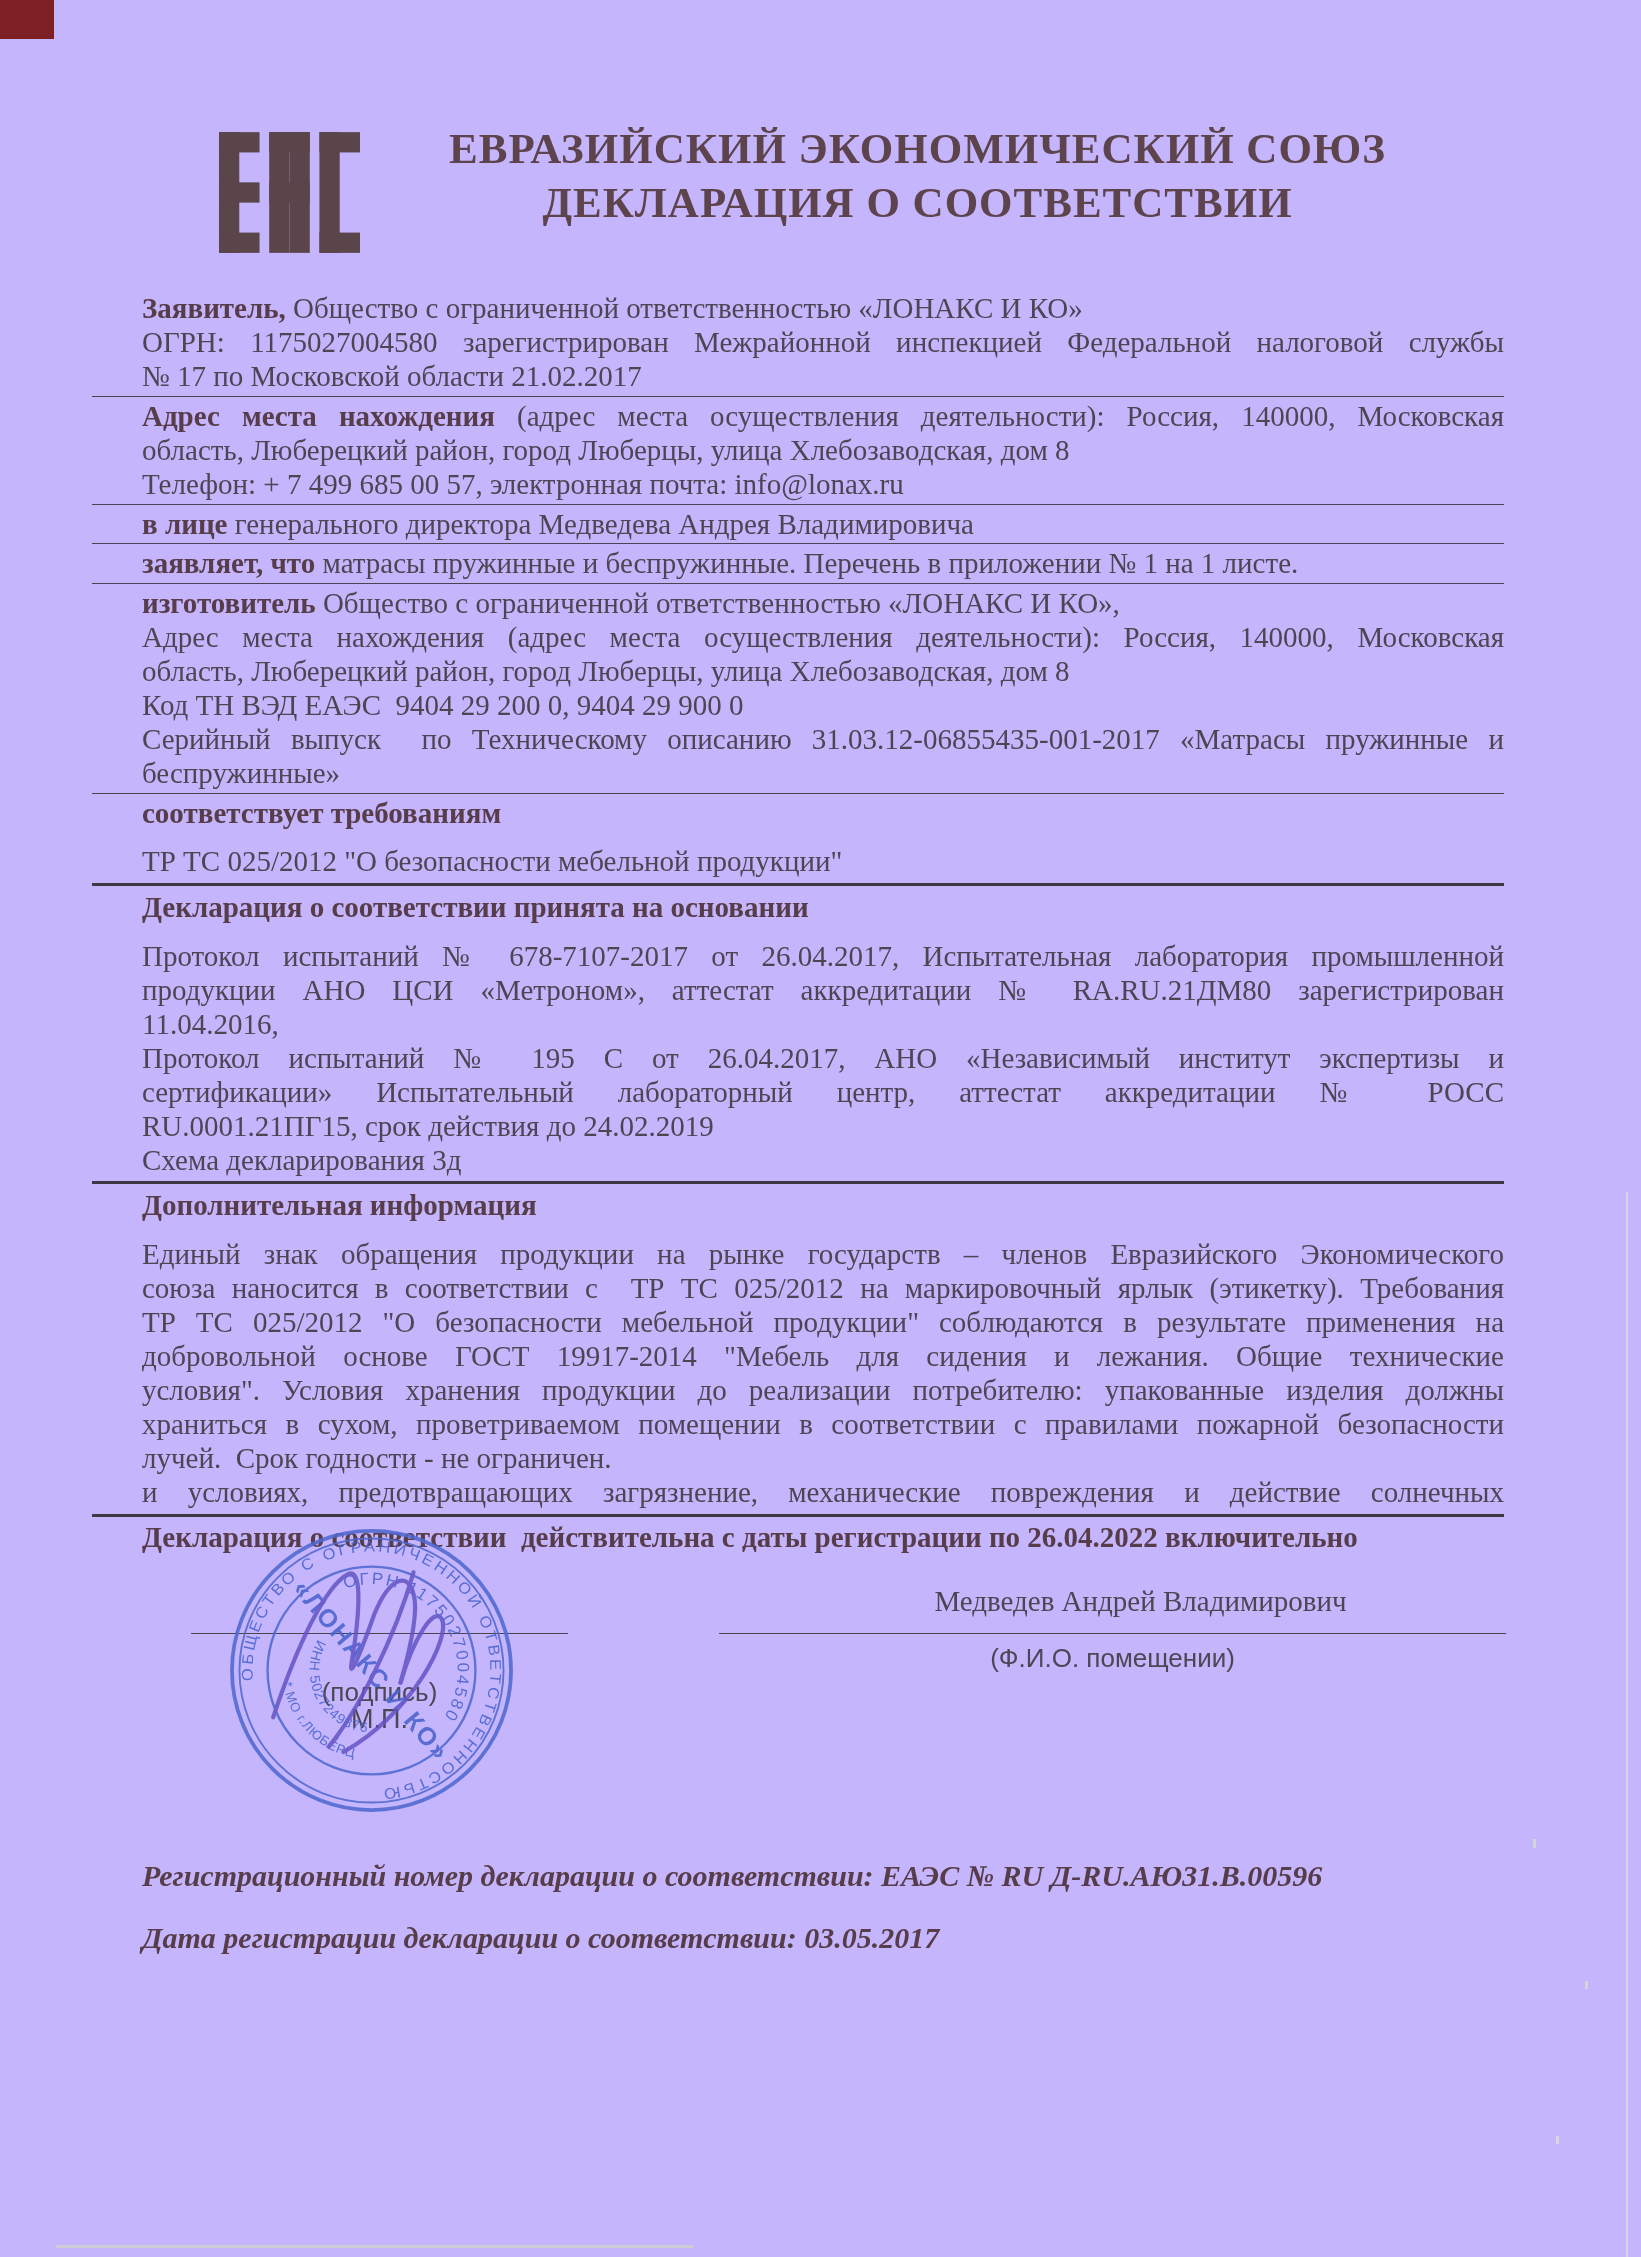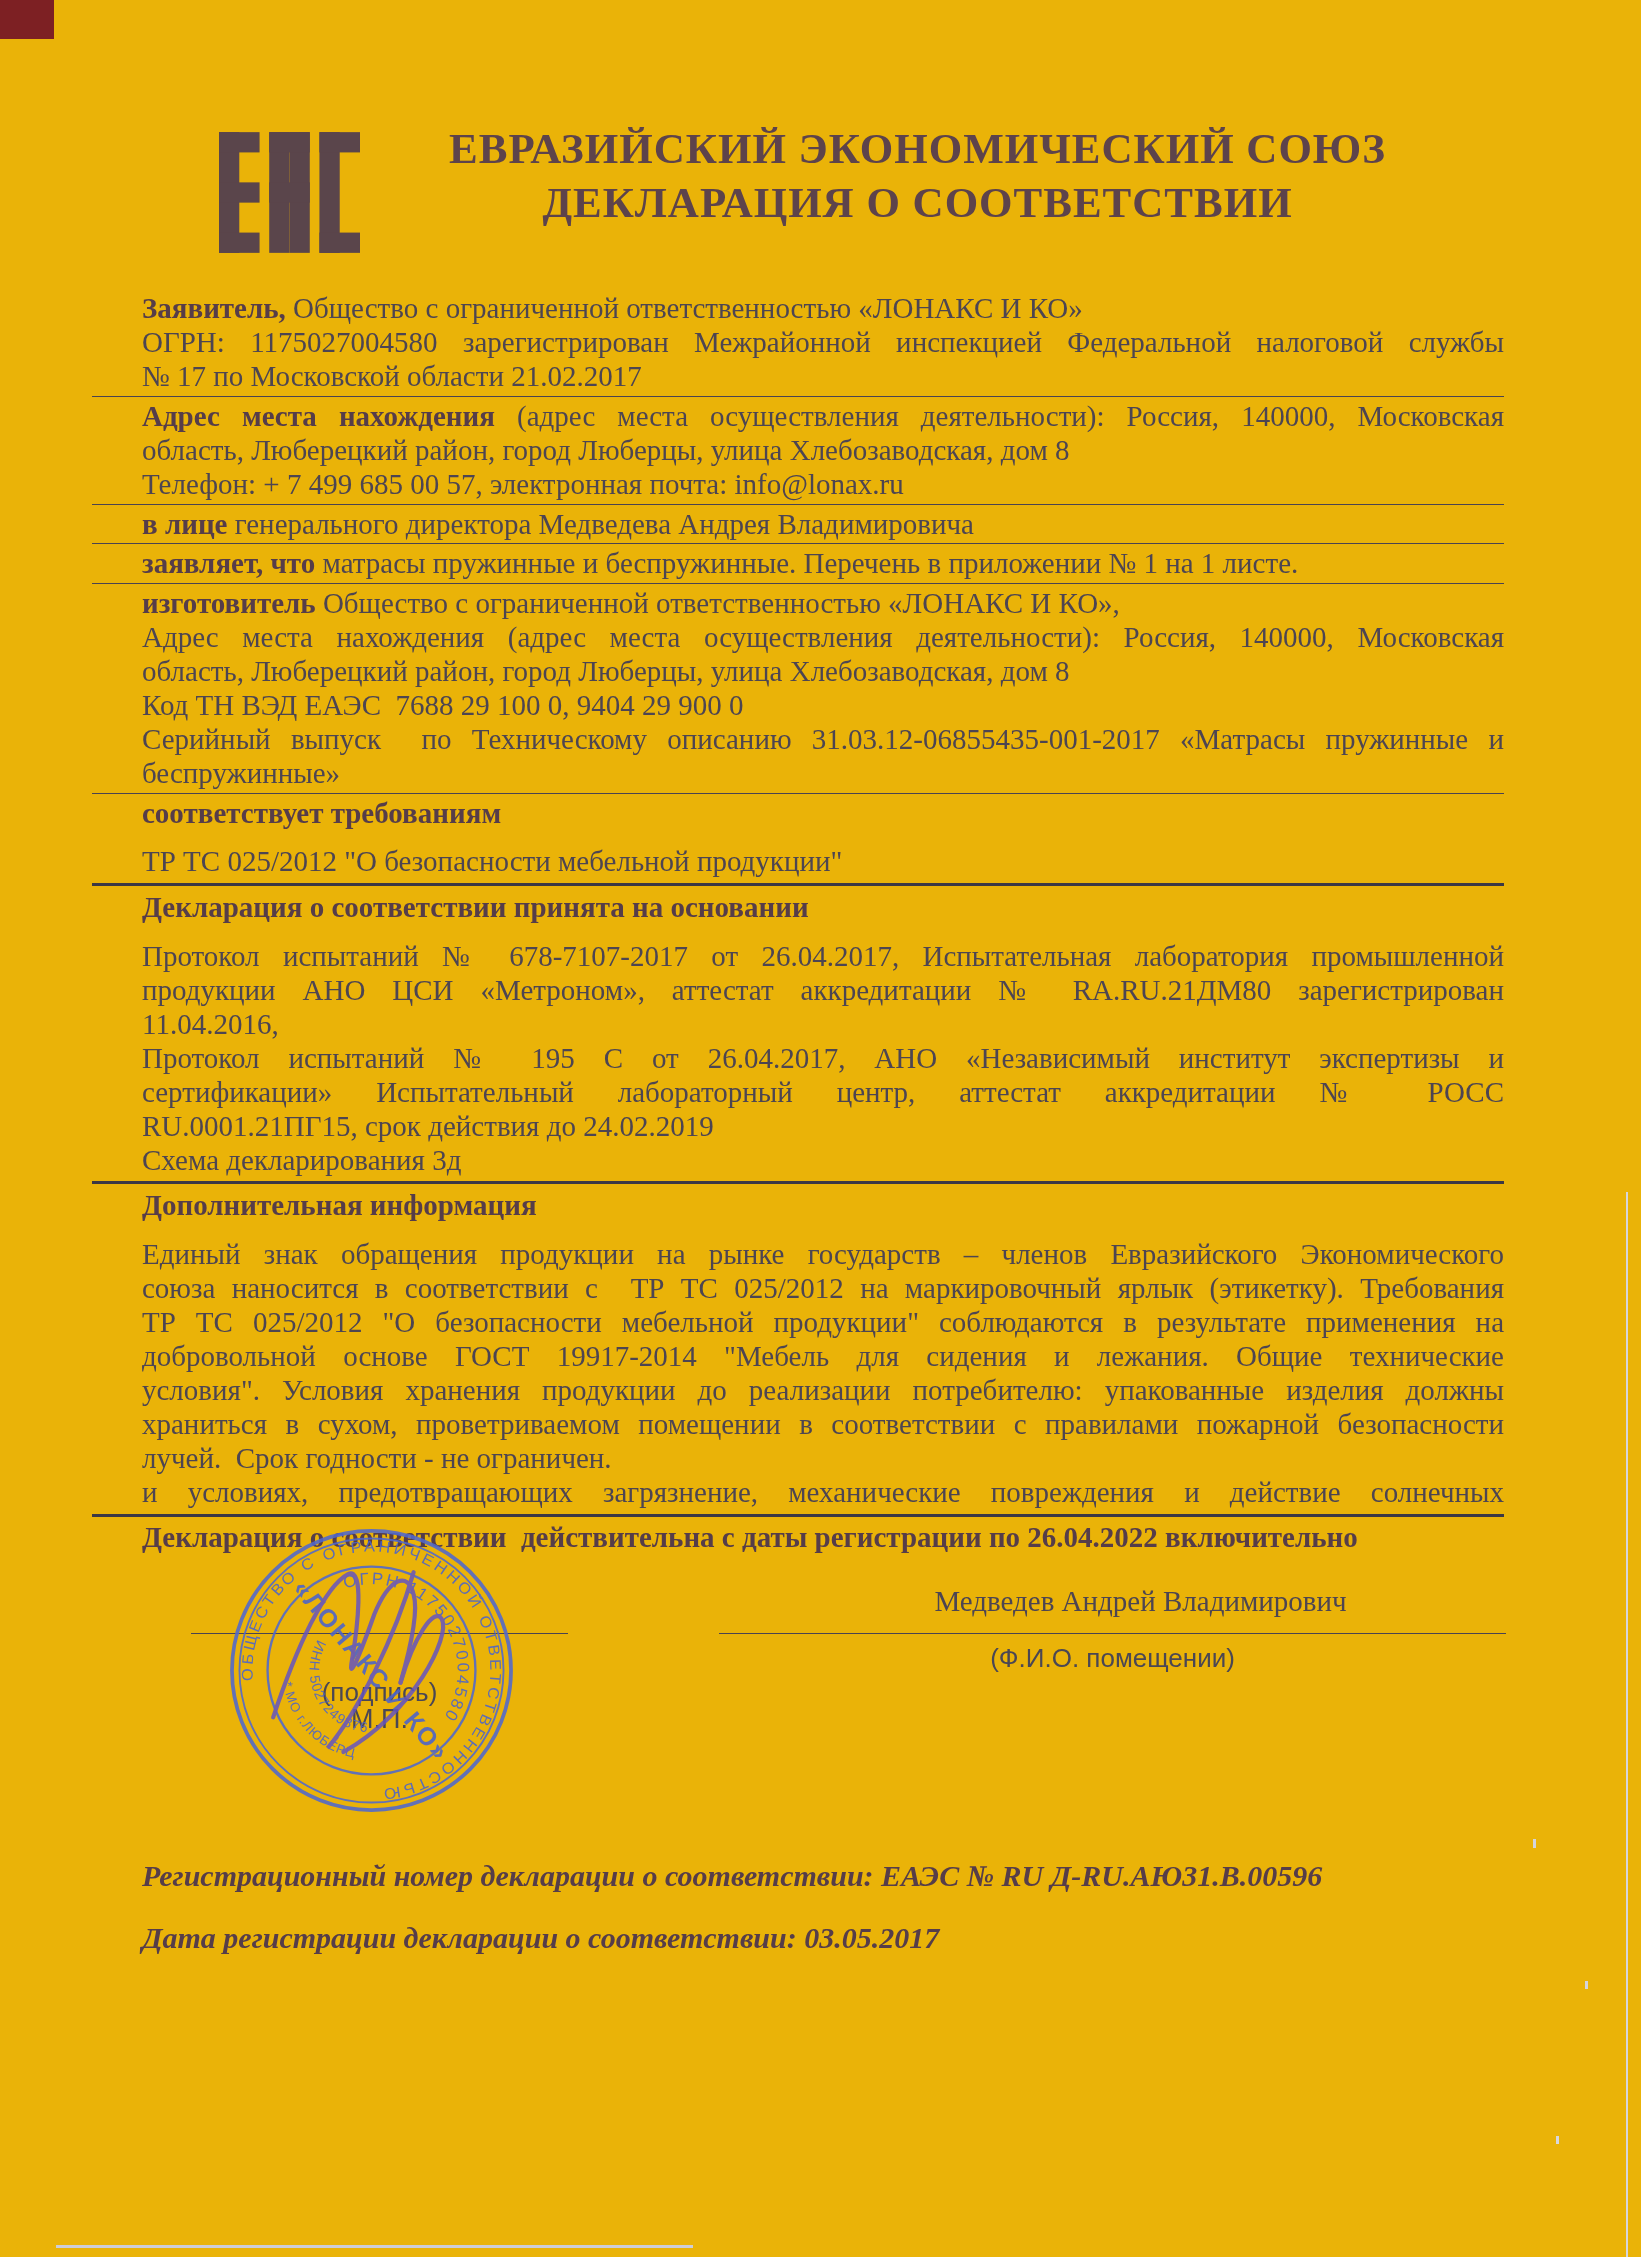--- a/index.html
+++ b/index.html
@@ -1,16 +1,16 @@
 <!DOCTYPE html>
 <html><head>
 <meta charset="utf-8">
 <style>
   html,body{margin:0;padding:0;background:#e9e9e9;}
-  .page{position:relative;width:1641px;height:2257px;margin:0 auto;background:#eab308;
+  .page{position:relative;width:1641px;height:2257px;margin:0 auto;background:#c4b5fd;
         font-family:"Liberation Serif",serif;color:var(--body-col,#4d4552);overflow:hidden;}
   .corner-mark{position:absolute;left:0;top:0;width:54px;height:39px;background:var(--corner-col,#7d2023);}
   .eac-logo{position:absolute;left:219px;top:132px;width:141px;height:121px;}
   .titles{position:absolute;left:367px;top:122px;width:1101px;text-align:center;
           color:var(--head-col,#5d434b);font-weight:bold;}
   .title-ln{font-size:43px;line-height:54px;letter-spacing:1px;white-space:nowrap;}
   .doc-body{position:absolute;left:142px;top:291px;width:1362px;font-size:29px;}
   .ln{line-height:34px;min-height:34px;white-space:pre-wrap;}
   .ln.jst{text-align:justify;text-align-last:justify;}
   .ln.gap{margin-top:14.5px;}
@@ -69,21 +69,21 @@
       <div class="ln">область, Люберецкий район, город Люберцы, улица Хлебозаводская, дом 8</div>
       <div class="ln">Телефон: + 7 499 685 00 57, электронная почта: info@lonax.ru</div>
       <div class="rule"></div>
       <div class="ln"><b>в лице</b> генерального директора Медведева Андрея Владимировича</div>
       <div class="rule"></div>
       <div class="ln"><b>заявляет, что</b> матрасы пружинные и беспружинные. Перечень в приложении № 1 на 1 листе.</div>
       <div class="rule"></div>
       <div class="ln"><b>изготовитель</b> Общество с ограниченной ответственностью «ЛОНАКС И КО»,</div>
       <div class="ln jst">Адрес места нахождения (адрес места осуществления деятельности): Россия, 140000, Московская</div>
       <div class="ln">область, Люберецкий район, город Люберцы, улица Хлебозаводская, дом 8</div>
-      <div class="ln">Код ТН ВЭД ЕАЭС  7688 29 100 0, 9404 29 900 0</div>
+      <div class="ln">Код ТН ВЭД ЕАЭС  9404 29 200 0, 9404 29 900 0</div>
       <div class="ln jst">Серийный выпуск  по Техническому описанию 31.03.12-06855435-001-2017 «Матрасы пружинные и</div>
       <div class="ln">беспружинные»</div>
       <div class="rule"></div>
       <div class="ln"><b>соответствует требованиям</b></div>
       <div class="ln gap">ТР ТС 025/2012 "О безопасности мебельной продукции"</div>
       <div class="rule thick"></div>
       <div class="ln"><b>Декларация о соответствии принята на основании</b></div>
       <div class="ln jst gap">Протокол испытаний № 678-7107-2017 от 26.04.2017, Испытательная лаборатория промышленной</div>
       <div class="ln jst">продукции АНО ЦСИ «Метроном», аттестат аккредитации № RA.RU.21ДМ80 зарегистрирован</div>
       <div class="ln">11.04.2016,</div>

